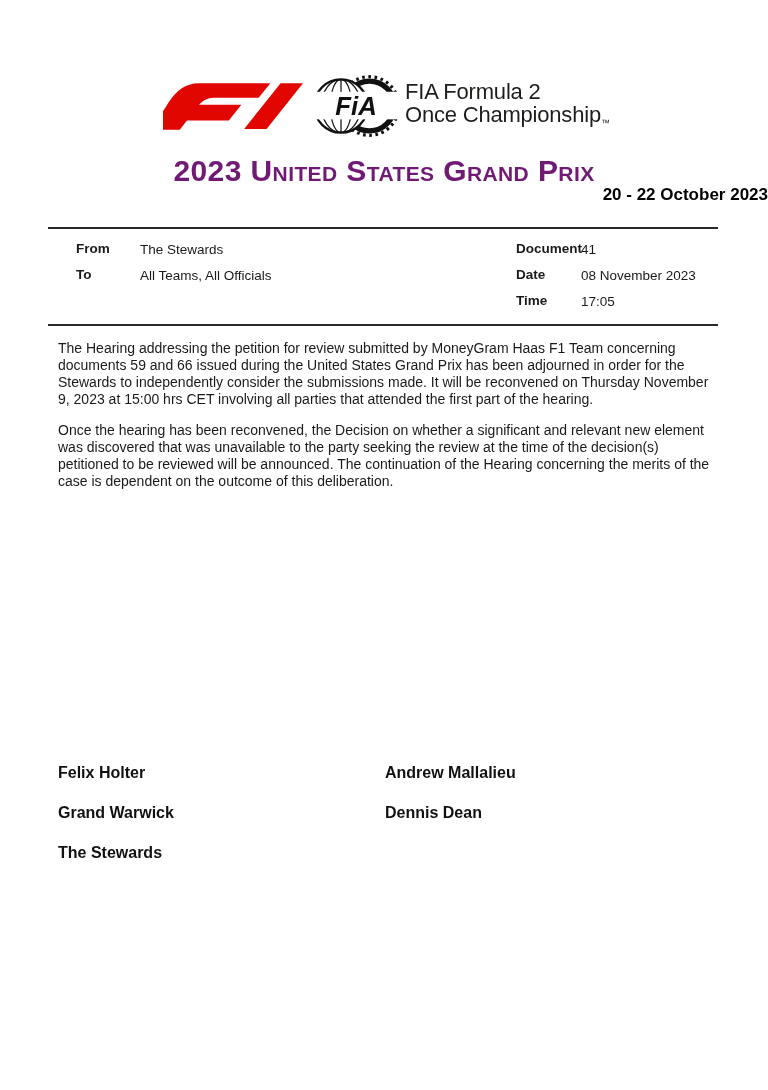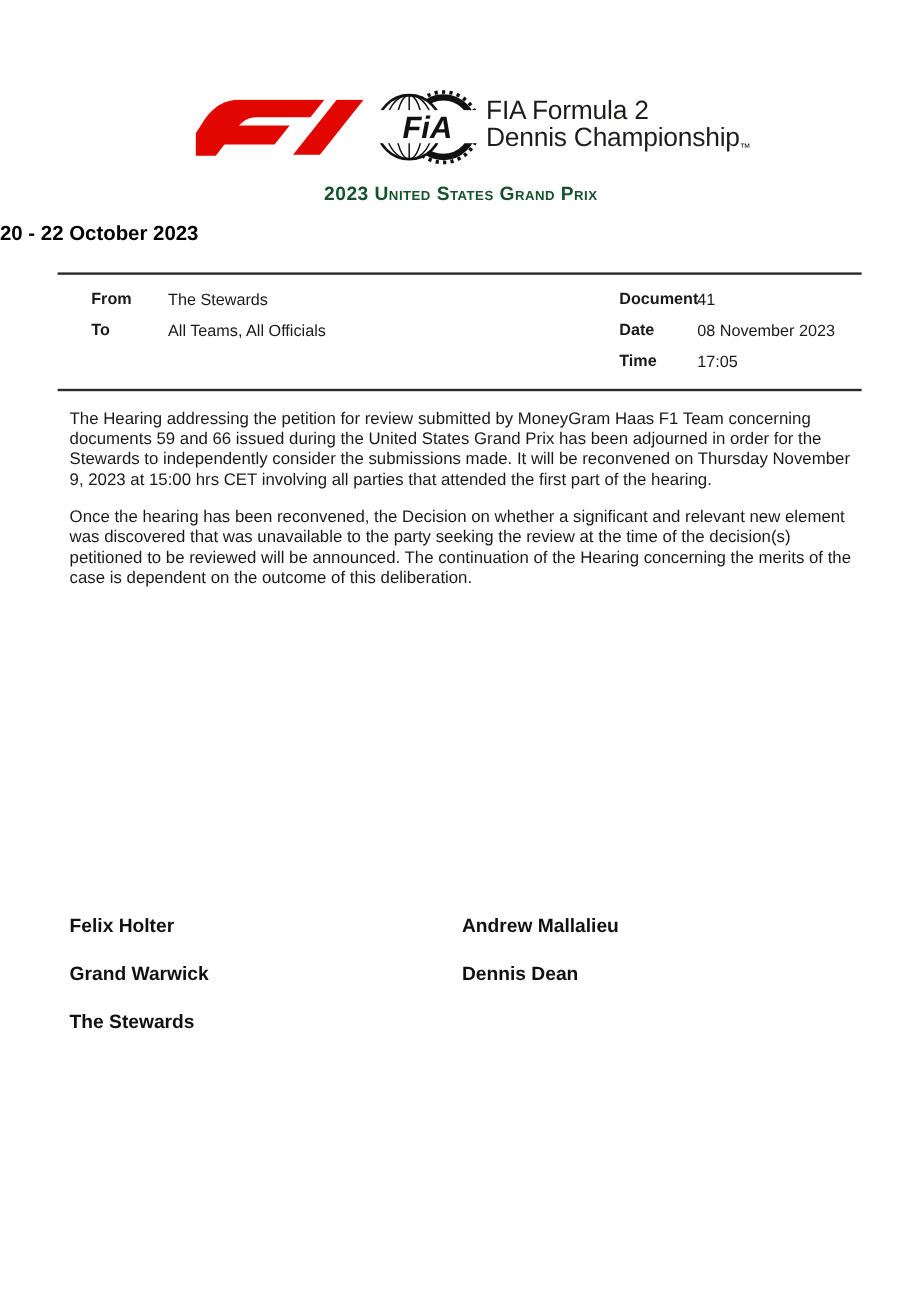--- a/index.html
+++ b/index.html
@@ -9,23 +9,23 @@
   }
   .abs{position:absolute;}
 
   
   .f1-logo{left:163px;top:83px;width:140px;height:47px;}
   .fia-badge{left:311px;top:74px;width:92px;height:64px;}
   .brand-text{left:405px;top:80px;font-size:22px;line-height:23px;color:#1d1d1b;letter-spacing:-0.2px;white-space:nowrap;}
   .brand-text .tm{font-size:9px;position:relative;top:4px;letter-spacing:0;}
 
   
-  .title{left:0;top:154px;width:768px;text-align:center;font-weight:bold;font-size:16px;
-         font-variant:small-caps;letter-spacing:0.4px;color:#14532d;}
-  .subtitle{left:0;top:185px;width:768px;text-align:left;font-weight:bold;font-size:17px;color:#000;}
+  .title{left:0;top:154px;width:768px;text-align:center;font-weight:bold;font-size:30px;
+         font-variant:small-caps;letter-spacing:0.4px;color:#701a75;}
+  .subtitle{left:0;top:185px;width:768px;text-align:right;font-weight:bold;font-size:17px;color:#000;}
 
   
   .rule{left:48px;width:670px;height:2px;background:#2a2a2a;}
   .rule-top{top:227px;}
   .rule-bottom{top:324px;}
 
   
   .meta{font-size:13.5px;white-space:nowrap;}
   .meta-label{font-weight:bold;padding-left:18px;}
 
@@ -67,21 +67,21 @@
       <line x1="2" y1="36" x2="62" y2="36"></line>
       <line x1="2" y1="50" x2="62" y2="50"></line>
     </g>
 
     <rect x="0" y="20" width="100" height="31" fill="#ffffff"></rect>
     <text x="49" y="46" text-anchor="middle" font-family="Liberation Sans, DejaVu Sans, sans-serif" font-size="29" font-weight="bold" font-style="italic" fill="#111">FiA</text>
   </svg>
 
   <div class="abs brand-text">
     <div>FIA Formula 2</div>
-    <div><span>Dennis Championship</span><span class="tm">™</span></div>
+    <div><span>Once Championship</span><span class="tm">™</span></div>
   </div>
 
   <div class="abs title">2023 United States Grand Prix</div>
   <div class="abs subtitle">20 - 22 October 2023</div>
 
   <div class="abs rule rule-top"></div>
 
   <div class="abs meta meta-label" style="left:58px;top:241px;">From</div>
   <div class="abs meta" style="left:140px;top:242px;">The Stewards</div>
   <div class="abs meta meta-label" style="left:58px;top:267px;">To</div>

